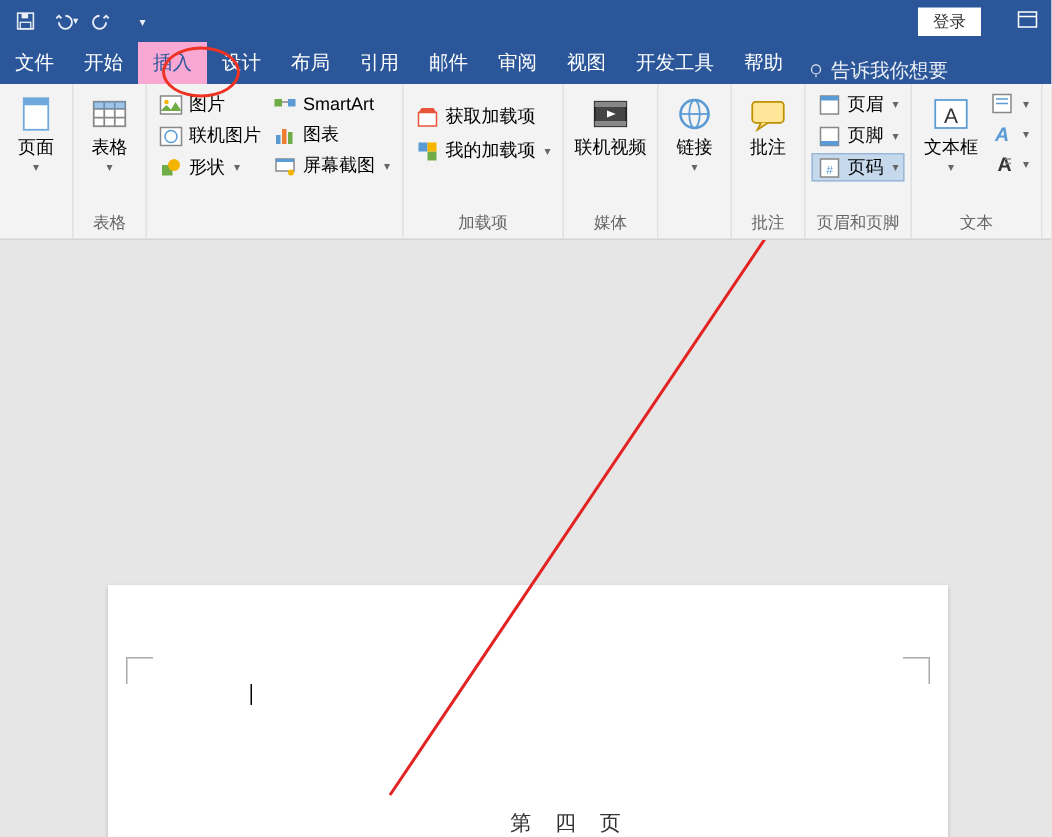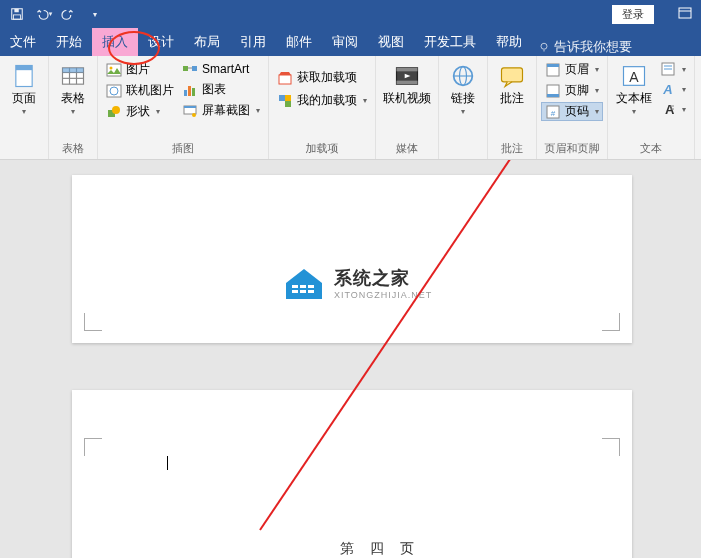--- a/index.html
+++ b/index.html
@@ -225,21 +225,20 @@
                 <rect x="2" y="3" width="12" height="8" fill="#fff" stroke="#888"></rect>
                 <rect x="2" y="3" width="12" height="2" fill="#5b9bd5"></rect>
                 <circle cx="12" cy="12" r="2" fill="#f4b400"></circle>
               </svg>
             </span>
             <span>屏幕截图</span>
             <span class="drop">▾</span>
           </div>
       </div>
     </div>
-    <div class="group-label">插图</div>
   </div>
 
   <div class="group">
     <div class="group-body">
       <div class="small-col" style="padding-top:10px;gap:4px">
         <div class="small-btn">
             <span class="sico">
               <svg viewBox="0 0 16 16">
                 <rect x="2" y="5" width="12" height="9" fill="#fff" stroke="#e8553a"></rect>
                 <path d="M2 5l2-3h8l2 3" fill="#e8553a"></path>
@@ -392,41 +391,20 @@
             <span class="drop">▾</span>
           </div>
       </div>
     </div>
     <div class="group-label">文本</div>
   </div>
 
 </div>
 
 <div class="docarea">
-  <div class="page top">
-    <div class="watermark" style="left:210px; top:90px;">
-      <div class="wm-logo">
-        <svg viewBox="0 0 44 36">
-            <path d="M4 18 L22 4 L40 18 L40 34 L4 34 Z" fill="#2392d6"></path>
-            <rect x="10" y="20" width="6" height="3" fill="#fff"></rect>
-            <rect x="10" y="25" width="6" height="3" fill="#fff"></rect>
-            <rect x="18" y="20" width="6" height="3" fill="#fff"></rect>
-            <rect x="18" y="25" width="6" height="3" fill="#fff"></rect>
-            <rect x="26" y="20" width="6" height="3" fill="#fff"></rect>
-            <rect x="26" y="25" width="6" height="3" fill="#fff"></rect>
-          </svg>
-      </div>
-      <div>
-        <div class="wm-text1">系统之家</div>
-        <div class="wm-text2">XITONGZHIJIA.NET</div>
-      </div>
-    </div>
-    <div class="corner bl"></div>
-    <div class="corner br"></div>
-  </div>
 
   <div class="page bottom">
     <div class="corner tl"></div>
     <div class="corner tr"></div>
     <div class="cursor-line" style="left:95px; top:66px;"></div>
     <div class="page-num">第 四 页</div>
   </div>
 
   <svg class="annot-arrow" style="left:0;top:0" width="701" height="420">
     <line x1="260" y1="370" x2="527" y2="-26" stroke="#e32222" stroke-width="2"></line>

